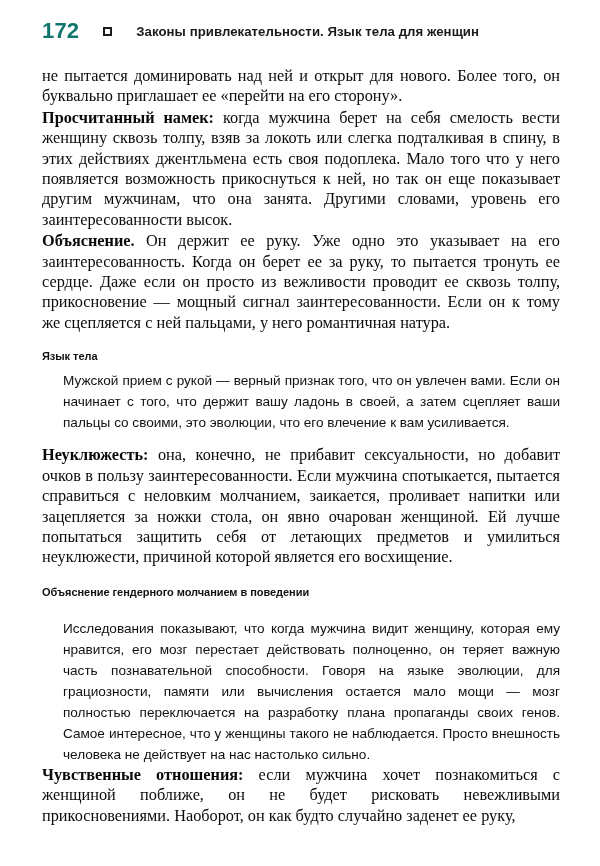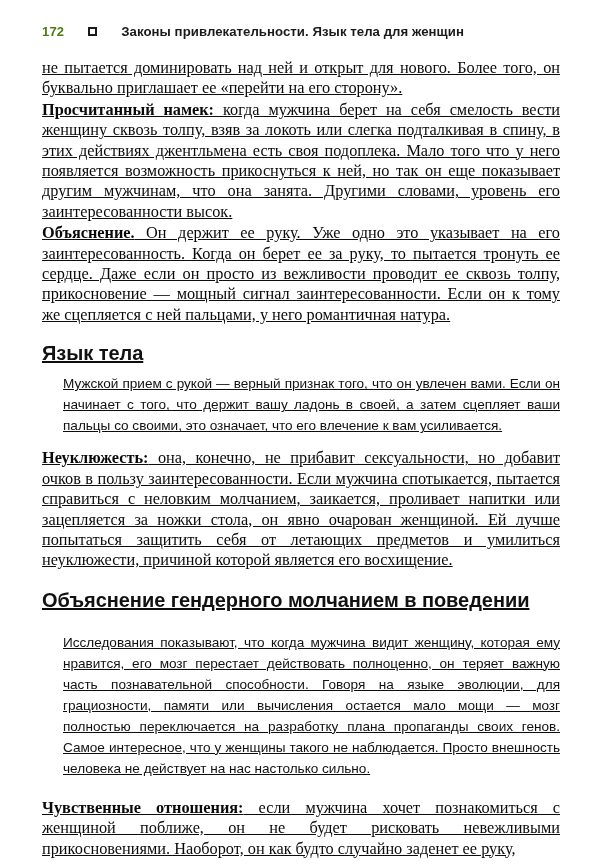--- a/index.html
+++ b/index.html
@@ -24,24 +24,24 @@
     top: 18px;
     left: 42px;
     right: 40px;
     height: 26px;
     display: flex;
     align-items: center;
     font-family: "Liberation Sans", sans-serif;
   }
 
   .folio {
-    font-size: 13px;
+    font-size: 22px;
     font-weight: bold;
     letter-spacing: 0.2px;
-    color: #4d7c0f;
+    color: #0f766e;
     line-height: 1;
   }
 
   .header-bullet {
     display: inline-block;
     width: 9px;
     height: 9px;
     border: 2px solid #1a1a1a;
     box-sizing: border-box;
     margin-left: 24px;
@@ -55,24 +55,23 @@
     font-size: 13.2px;
     font-weight: 600;
     color: #1a1a1a;
     letter-spacing: 0.05px;
     white-space: nowrap;
   }
 
   
   .column {
     position: absolute;
-    top: 58px;
+    top: 66px;
     left: 42px;
     width: 518px;
-    text-decoration: underline;
   }
 
   
   .body-par {
     font-family: "Liberation Serif", "DejaVu Serif", serif;
     font-size: 16.3px;
     line-height: 20.4px;
     text-align: justify;
     text-justify: inter-word;
     margin: 0;
@@ -85,21 +84,21 @@
   }
 
   .body-par b,
   .lead-in {
     font-weight: bold;
   }
 
   
   .section-head {
     font-family: "Liberation Sans", sans-serif;
-    font-size: 20px;
+    font-size: 11px;
     font-weight: bold;
     color: #111111;
     margin: 0;
     letter-spacing: -0.05px;
   }
 
   .head-gap-before { margin-top: 17px; }
   .head-gap-before-2 { margin-top: 18px; }
 
   
@@ -110,21 +109,21 @@
     text-align: justify;
     text-justify: inter-word;
     color: #111111;
     margin: 8px 0 0 21px;
     letter-spacing: -0.02px;
   }
 
   .callout.tight-top { margin-top: 20px; }
 
   .gap-after-callout { margin-top: 12px; }
-  .gap-after-callout-2 { margin-top: 19px; }
+  .gap-after-callout-2 { }
 
   
   .clipped {
     overflow: hidden;
   }
 </style>
 </head>
 <body>
 
 <div class="page">
@@ -138,21 +137,21 @@
   <div class="column">
 
     <p class="body-par">не пытается доминировать над ней и открыт для нового. Более того, он буквально приглашает ее «перейти на его сторону».</p>
 
     <p class="body-par"><b class="lead-in">Просчитанный намек:</b><span> когда мужчина берет на себя смелость вести женщину сквозь толпу, взяв за локоть или слегка подталкивая в спину, в этих действиях джентльмена есть своя подоплека. Мало того что у него появляется возможность прикоснуться к ней, но так он еще показывает другим мужчинам, что она занята. Другими словами, уровень его заинтересованности высок.</span></p>
 
     <p class="body-par"><b class="lead-in">Объяснение.</b><span> Он держит ее руку. Уже одно это указывает на его заинтересованность. Когда он берет ее за руку, то пытается тронуть ее сердце. Даже если он просто из вежливости проводит ее сквозь толпу, прикосновение — мощный сигнал заинтересованности. Если он к тому же сцепляется с ней пальцами, у него романтичная натура.</span></p>
 
     <h2 class="section-head head-gap-before">Язык тела</h2>
 
-    <p class="callout">Мужской прием с рукой — верный признак того, что он увлечен вами. Если он начинает с того, что держит вашу ладонь в своей, а затем сцепляет ваши пальцы со своими, это означает, что его влечение к вам усиливается.</p>
+    <p class="callout">Мужской прием с рукой — верный признак того, что он увлечен вами. Если он начинает с того, что держит вашу ладонь в своей, а затем сцепляет ваши пальцы со своими, это эволюции, что его влечение к вам усиливается.</p>
 
     <p class="body-par gap-after-callout"><b class="lead-in">Неуклюжесть:</b><span> она, конечно, не прибавит сексуальности, но добавит очков в пользу заинтересованности. Если мужчина спотыкается, пытается справиться с неловким молчанием, заикается, проливает напитки или зацепляется за ножки стола, он явно очарован женщиной. Ей лучше попытаться защитить себя от летающих предметов и умилиться неуклюжести, причиной которой является его восхищение.</span></p>
 
     <h2 class="section-head head-gap-before-2">Объяснение гендерного молчанием в поведении</h2>
 
     <p class="callout tight-top">Исследования показывают, что когда мужчина видит женщину, которая ему нравится, его мозг перестает действовать полноценно, он теряет важную часть познавательной способности. Говоря на языке эволюции, для грациозности, памяти или вычисления остается мало мощи — мозг полностью переключается на разработку плана пропаганды своих генов. Самое интересное, что у женщины такого не наблюдается. Просто внешность человека не действует на нас настолько сильно.</p>
 
     <p class="body-par gap-after-callout-2 clipped"><b class="lead-in">Чувственные отношения:</b><span> если мужчина хочет познакомиться с женщиной поближе, он не будет рисковать невежливыми прикосновениями. Наоборот, он как будто случайно заденет ее руку,</span></p>
 
   </div>

